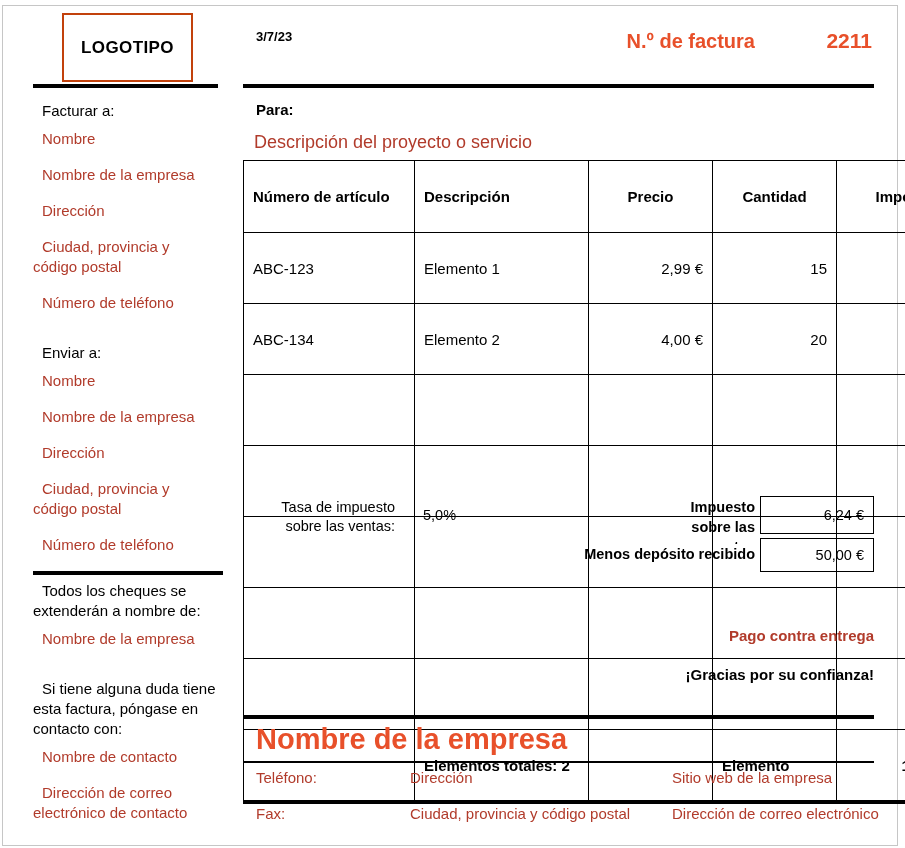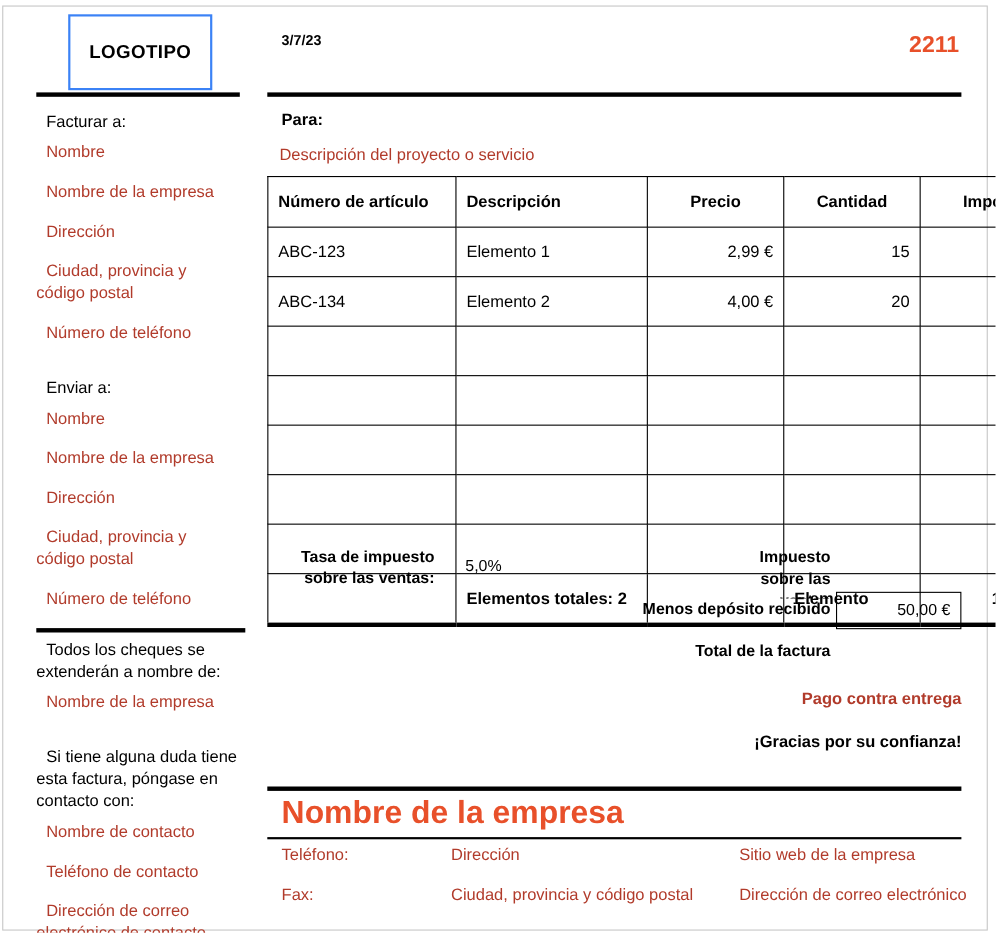--- a/index.html
+++ b/index.html
@@ -1,56 +1,56 @@
 <!DOCTYPE html>
 <html style="--color-accent: #E8502A; --color-brick: #B13B2B;"><head>
 <meta charset="utf-8">
 <style>
   html,body { margin:0; padding:0; background:#fff; }
   body { width:905px; height:848px; font-family:"Liberation Sans", sans-serif; color:#000; position:relative; overflow:hidden; }
   .page { position:absolute; left:0; top:0; width:905px; height:848px; }
   .page-border { position:absolute; left:2px; top:5px; width:894px; height:839px; border:1px solid #c6c6c6; }
 
   
-  .logo-box { position:absolute; left:62px; top:13px; width:127px; height:65px; border:2px solid #3b82f6;
+  .logo-box { position:absolute; left:62px; top:13px; width:127px; height:65px; border:2px solid #c2410c;
               display:flex; align-items:center; justify-content:center; font-weight:bold; font-size:17px; letter-spacing:.4px; }
   .date { position:absolute; left:256px; top:29px; font-size:13px; font-weight:bold; }
   .inv-label { position:absolute; left:500px; top:30px; width:255px; text-align:right; font-size:20px; font-weight:bold; color:var(--color-accent,#E8502A); }
   .inv-number { position:absolute; left:758px; top:29px; width:114px; text-align:right; font-size:21px; font-weight:bold; color:var(--color-accent,#E8502A); }
   .hr-left { position:absolute; left:33px; top:84px; width:185px; height:4px; background:#000; }
   .hr-main { position:absolute; left:243px; top:84px; width:631px; height:4px; background:#000; }
 
   
   .sidebar { position:absolute; left:33px; top:101px; width:190px; font-size:15px; line-height:20px; }
   .sb-heading { font-weight:normal; text-indent:9px; margin:0 0 8px 0; }
   .sb-item { color:var(--color-brick,#B13B2B); text-indent:9px; margin:0 16px 16px 0; }
   .sb-gap { height:14px; }
   .sb-divider { height:4px; background:#000; margin:10px 0 6px 0; }
 
   
   .para-label { position:absolute; left:256px; top:101px; font-size:15px; font-weight:bold; }
-  .proj-desc { position:absolute; left:254px; top:132px; font-size:15px; color:var(--color-brick,#B13B2B); }
+  .proj-desc { position:absolute; left:254px; top:132px; font-size:18px; color:var(--color-brick,#B13B2B); }
 
   table.items { position:absolute; left:243px; top:160px; width:631px; border-collapse:collapse; table-layout:fixed; font-size:15px; }
-  table.items th, table.items td { border:1.5px solid #000; padding:4px 9px; overflow:hidden; white-space:nowrap; }
+  table.items th, table.items td { border:1.5px solid #000; padding:17px 9px; overflow:hidden; white-space:nowrap; }
   table.items th { height:37px; font-weight:bold; }
   table.items td { height:36px; }
   .c-item { width:152px; text-align:left; }
   .c-desc { width:155px; text-align:left; }
   .c-price { width:105px; }
   .c-qty { width:105px; }
   .c-amt { width:114px; }
   th.c-price, th.c-qty, th.c-amt { text-align:center; }
   td.c-price, td.c-qty, td.c-amt { text-align:right; }
   tr.totals td { font-weight:bold; border-bottom:4px solid #000; }
   tr.totals td.c-desc, tr.totals td.c-qty { text-align:left; }
 
   
   .totals-area { position:absolute; left:243px; top:496px; width:631px; height:120px; font-size:14.5px; }
-  .tax-rate-label { position:absolute; left:0; top:2px; width:152px; text-align:right; font-weight:bold; line-height:19px; }
+  .tax-rate-label { position:absolute; left:0; top:2px; width:152px; text-align:right; font-weight:normal; line-height:19px; }
   .tax-rate-value { position:absolute; left:180px; top:11px; }
   .tax-label { position:absolute; left:440px; top:1px; width:72px; height:47px; overflow:hidden; text-align:right; font-weight:bold; line-height:20px; }
   .deposit-label { position:absolute; left:200px; top:50px; width:312px; text-align:right; font-weight:bold; }
   .total-label { position:absolute; left:200px; top:88px; width:312px; text-align:right; font-weight:bold; }
   .amount-box { position:absolute; left:517px; width:114px; border:1.5px solid #000; box-sizing:border-box;
                 display:flex; align-items:center; justify-content:flex-end; padding-right:9px; }
   .box-1 { top:0; height:38px; }
   .box-2 { top:42px; height:34px; }
   .box-3 { top:80px; height:34px; border-bottom:4px solid #000; }
 
@@ -68,20 +68,21 @@
 </head>
 <body>
 
 <div class="page">
   <div class="page-border"></div>
 
   <div class="logo-box">
     <span>LOGOTIPO</span>
   </div>
   <div class="date">3/7/23</div>
+  <div class="inv-label">N.º de factura</div>
   <div class="inv-number">2211</div>
   <div class="hr-left"></div>
   <div class="hr-main"></div>
 
   <div class="sidebar">
     <div class="sb-heading">Facturar a:</div>
     <div class="sb-item">Nombre</div>
     <div class="sb-item">Nombre de la empresa</div>
     <div class="sb-item">Dirección</div>
     <div class="sb-item">Ciudad, provincia y código postal</div>
@@ -92,21 +93,20 @@
     <div class="sb-item">Nombre de la empresa</div>
     <div class="sb-item">Dirección</div>
     <div class="sb-item">Ciudad, provincia y código postal</div>
     <div class="sb-item">Número de teléfono</div>
     <div class="sb-divider"></div>
     <div class="sb-heading">Todos los cheques se extenderán a nombre de:</div>
     <div class="sb-item">Nombre de la empresa</div>
     <div class="sb-gap"></div>
     <div class="sb-heading">Si tiene alguna duda tiene esta factura, póngase en contacto con:</div>
     <div class="sb-item">Nombre de contacto</div>
-    <div class="sb-item">Teléfono de contacto</div>
     <div class="sb-item">Dirección de correo electrónico de contacto</div>
   </div>
 
   <div class="para-label">Para:</div>
   <div class="proj-desc">Descripción del proyecto o servicio</div>
 
   <table class="items">
     <tbody>
         <tr>
       <th class="c-item">Número de artículo</th>
@@ -171,25 +171,27 @@
       <td class="c-qty">Elemento</td>
       <td class="c-amt">124,85 €</td>
     </tr>
   </tbody>
     </table>
 
   <div class="totals-area">
     <div class="tax-rate-label">Tasa de impuesto sobre las ventas:</div>
     <div class="tax-rate-value">5,0%</div>
     <div class="tax-label">Impuesto sobre las ventas</div>
+    <div class="amount-box box-1">
+      <span>6,24 €</span>
+    </div>
     <div class="deposit-label">Menos depósito recibido</div>
     <div class="amount-box box-2">
       <span>50,00 €</span>
     </div>
-    <div class="total-label">Total de la factura</div>
   </div>
 
   <div class="payment-terms">Pago contra entrega</div>
   <div class="thanks">¡Gracias por su confianza!</div>
 
   <div class="footer-rule"></div>
   <div class="company-name">Nombre de la empresa</div>
   <div class="footer-thin"></div>
   <div class="f-cell fr1 fc1">Teléfono:</div>
   <div class="f-cell fr1 fc2">Dirección</div>

